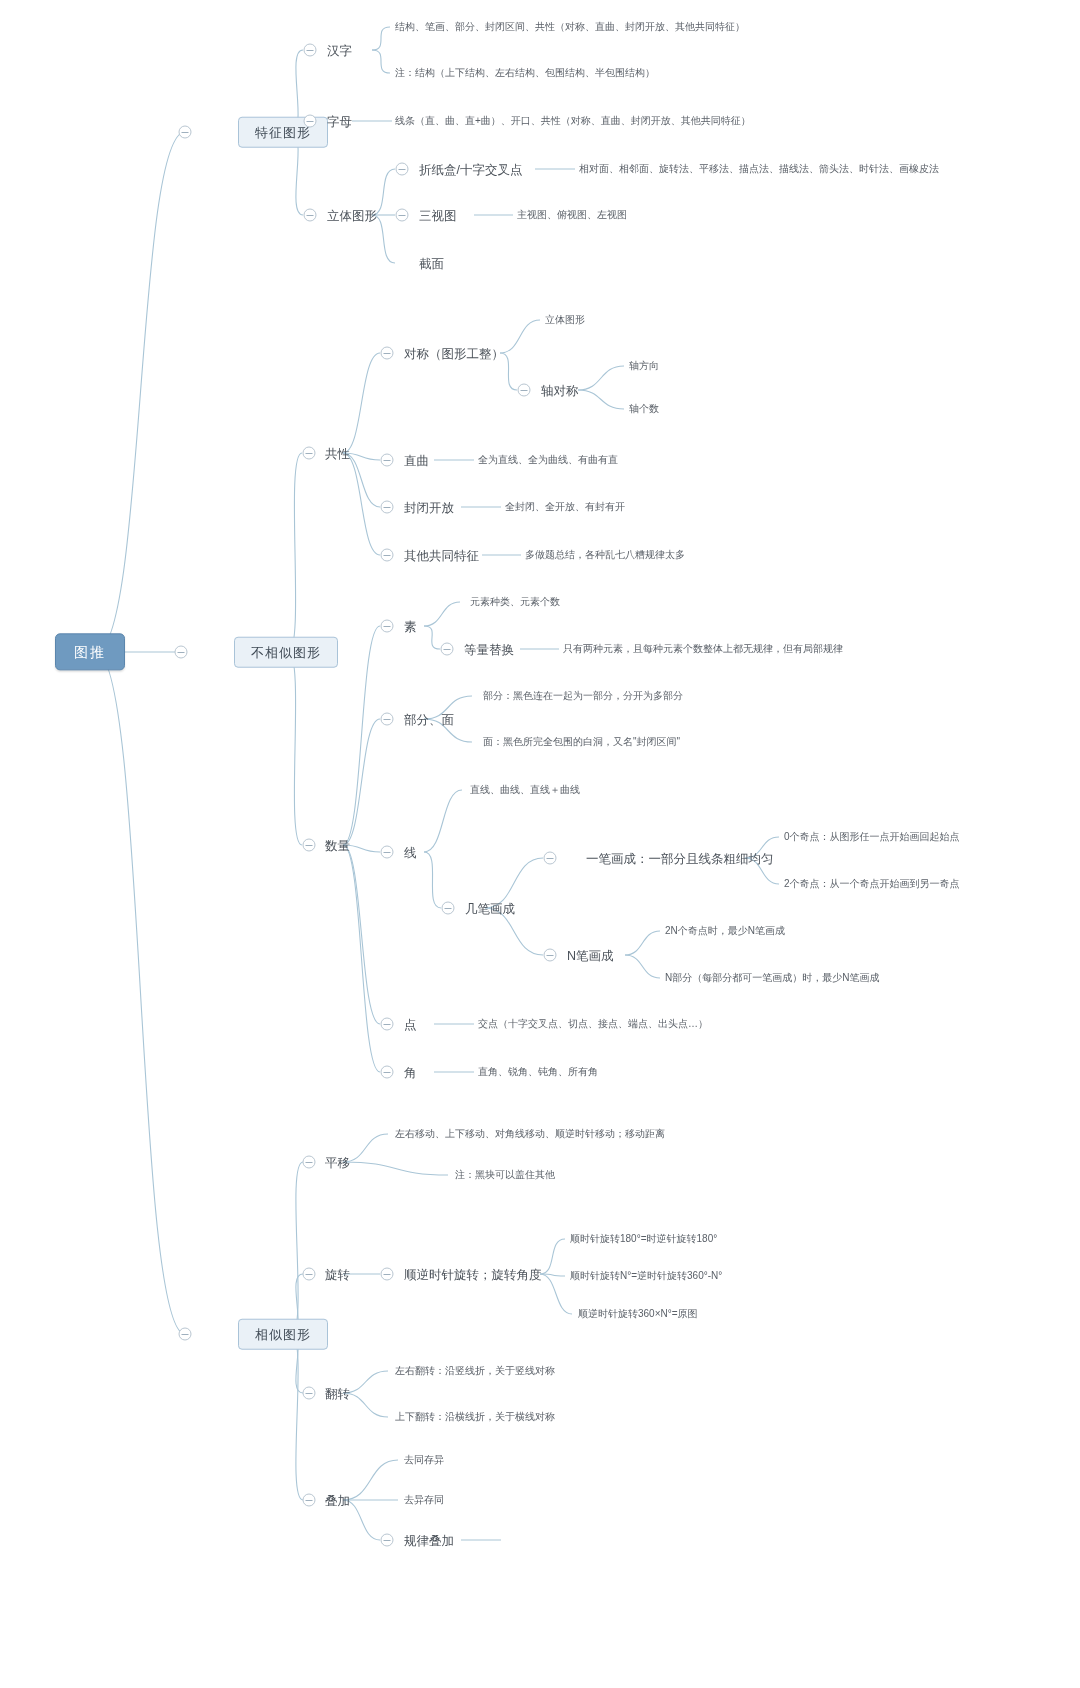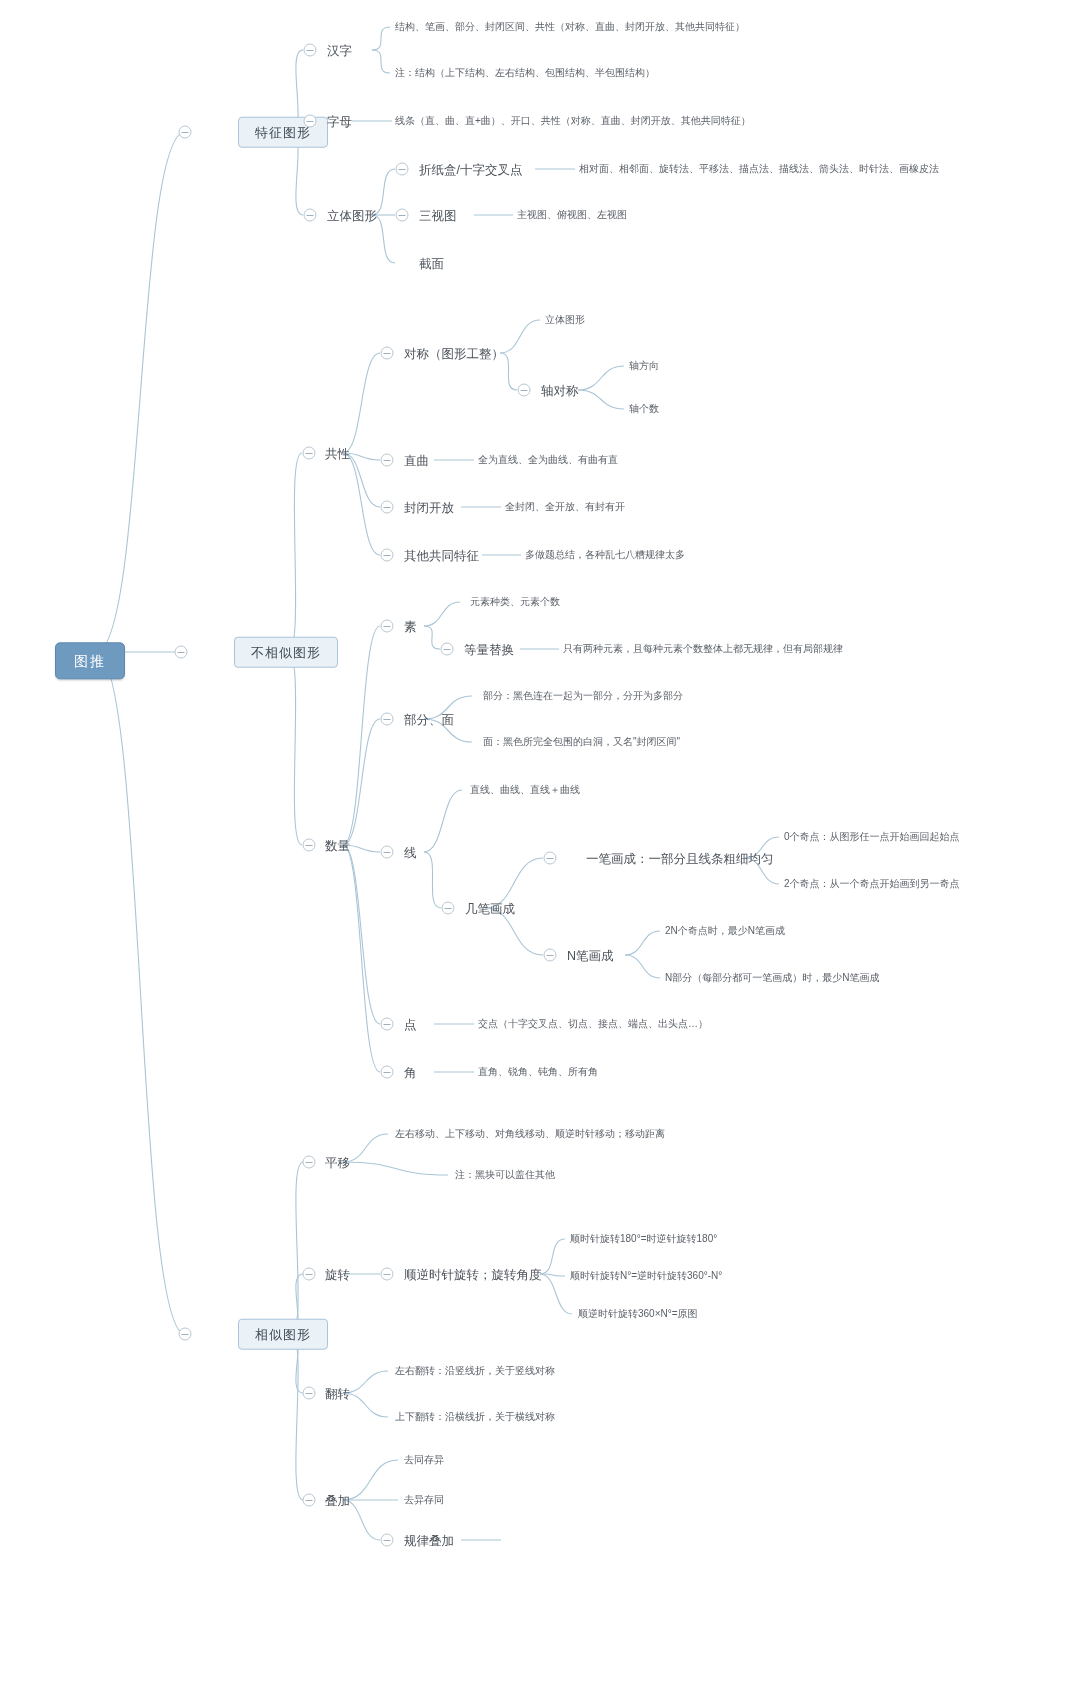--- a/index.html
+++ b/index.html
@@ -144,21 +144,21 @@
       <line x1="434" y1="460" x2="474" y2="460" stroke="#a9c5d6" stroke-width="1.1"></line>
       <line x1="461" y1="507" x2="501" y2="507" stroke="#a9c5d6" stroke-width="1.1"></line>
       <line x1="482" y1="555" x2="521" y2="555" stroke="#a9c5d6" stroke-width="1.1"></line>
       <line x1="520" y1="649" x2="559" y2="649" stroke="#a9c5d6" stroke-width="1.1"></line>
       <line x1="434" y1="1024" x2="474" y2="1024" stroke="#a9c5d6" stroke-width="1.1"></line>
       <line x1="434" y1="1072" x2="474" y2="1072" stroke="#a9c5d6" stroke-width="1.1"></line>
       <line x1="343" y1="1274" x2="380" y2="1274" stroke="#a9c5d6" stroke-width="1.1"></line>
       <line x1="461" y1="1540" x2="501" y2="1540" stroke="#a9c5d6" stroke-width="1.1"></line>
     </svg>
 
-<div class="node root" style="left: 55px; top: 652px; margin-top: 9px;"><span class="txt">图推</span></div>
+<div class="node root" style="left: 55px; top: 652px;"><span class="txt">图推</span></div>
     <div class="node boxed" style="left: 238px; top: 132px;"><span class="txt">特征图形</span></div>
     <div class="toggle" style="left: 185px; top: 132px;"></div>
     <div class="node boxed" style="left: 234px; top: 652px;"><span class="txt">不相似图形</span></div>
     <div class="toggle" style="left: 181px; top: 652px;"></div>
     <div class="node boxed" style="left: 238px; top: 1334px;"><span class="txt">相似图形</span></div>
     <div class="toggle" style="left: 185px; top: 1334px;"></div>
     <div class="node plain" style="left: 327px; top: 50px;"><span class="txt">汉字</span></div>
     <div class="toggle" style="left: 310px; top: 50px;"></div>
     <div class="node leaf" style="left: 395px; top: 27px;"><span class="txt">结构、笔画、部分、封闭区间、共性（对称、直曲、封闭开放、其他共同特征）</span></div>
     <div class="node leaf" style="left: 395px; top: 73px;"><span class="txt">注：结构（上下结构、左右结构、包围结构、半包围结构）</span></div>

